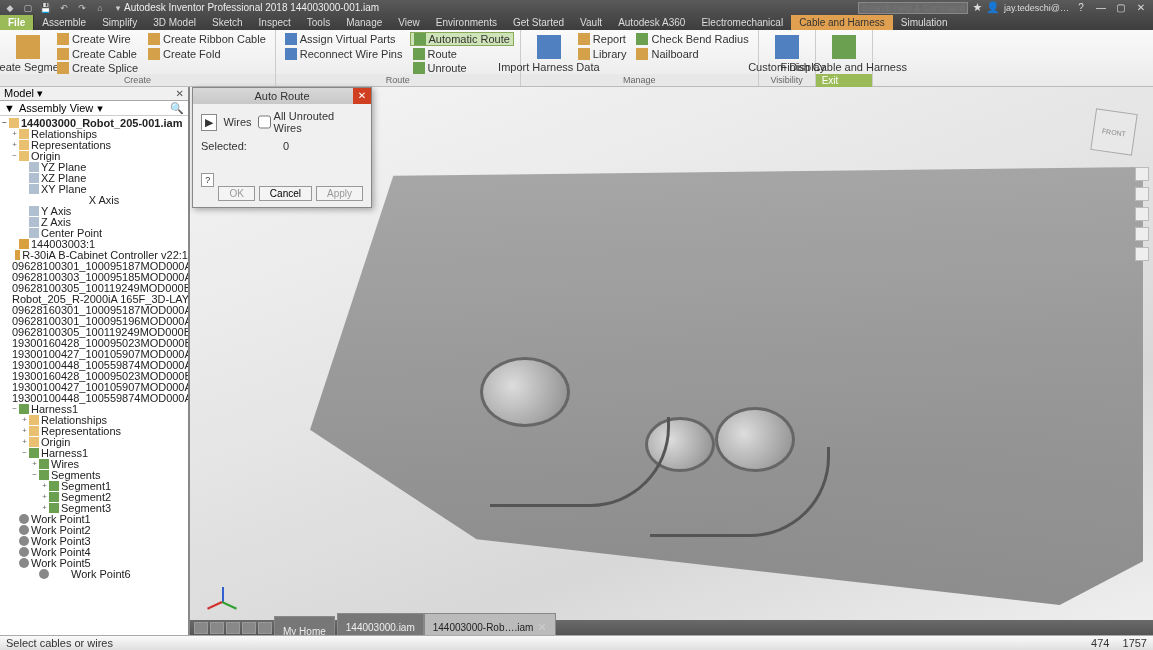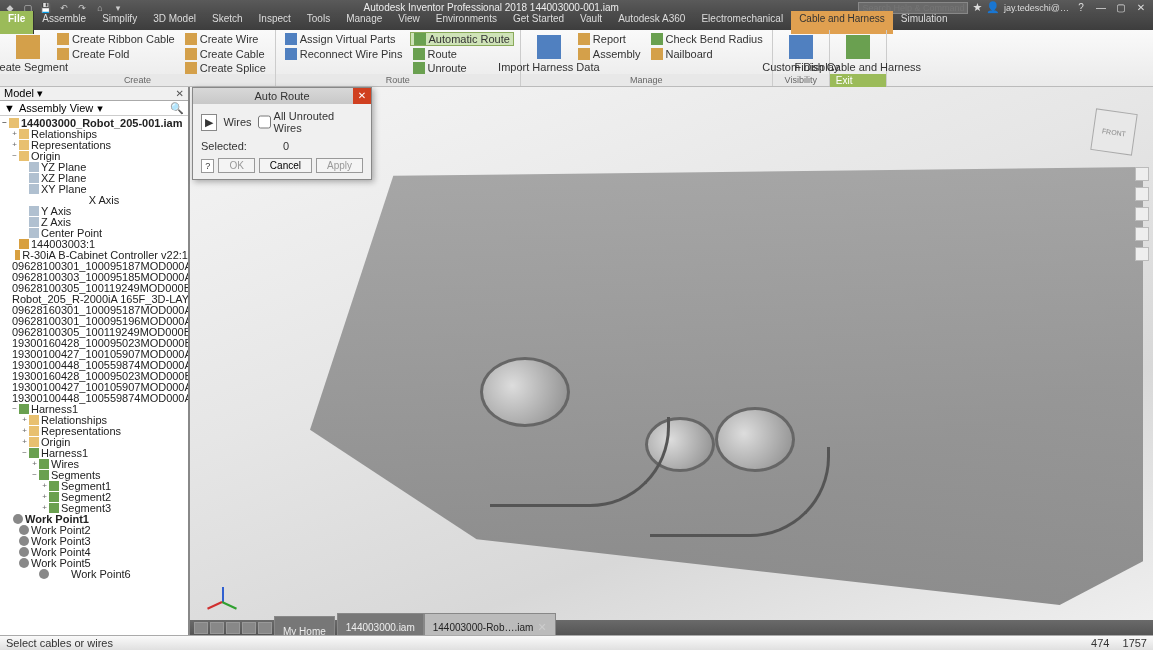--- a/index.html
+++ b/index.html
@@ -2,29 +2,29 @@
 <html><head>
 <meta charset="utf-8">
 <style>
 * { margin: 0; padding: 0; box-sizing: border-box; font-family: "Segoe UI", Tahoma, sans-serif; font-size: 11px; }
 html, body { width: 1153px; height: 650px; overflow: hidden; background: #fff; }
 
 
 .titlebar { height: 15px; background: linear-gradient(#5a5a5a,#4a4a4a); display: flex; align-items: center; color: #ddd; padding: 0 4px; }
 .titlebar .qat { display: flex; gap: 6px; align-items: center; }
 .titlebar .qat span { width: 12px; height: 12px; display: inline-flex; align-items: center; justify-content: center; color: #ccc; font-size: 9px; }
-.titlebar .title { flex: 1; text-align: center; font-size: 10px; color: #eee; }
+.titlebar .title { flex: 1; font-size: 10px; color: #eee; }
 .titlebar .rightctl { display: flex; gap: 4px; align-items: center; }
 .titlebar .search { width: 110px; height: 12px; background: #6a6a6a; border: 1px solid #888; color: #bbb; font-size: 9px; padding: 0 3px; }
 .titlebar .user { color: #ddd; font-size: 9px; }
 .titlebar .winbtn { width: 16px; text-align: center; color: #ddd; font-size: 10px; }
 
 
 .menubar { height: 15px; background: linear-gradient(#4b4b4b,#3d3d3d); display: flex; align-items: center; padding-left: 0; }
-.menubar .tab { padding: 0 8px; color: #ddd; font-size: 10px; height: 23px; line-height: 15px; cursor: pointer; }
+.menubar .tab { padding: 0 8px; color: #ddd; font-size: 10px; height: 15px; line-height: 15px; cursor: pointer; }
 .menubar .tab.file { background: #9bbb59; color: #fff; font-weight: bold; border-right: 1px solid #333; }
 .menubar .tab.active { background: #e0a050; color: #333; }
 
 
 .ribbon { height: 57px; background: linear-gradient(#fafafa,#eaeaea); border-bottom: 1px solid #bbb; display: flex; }
 .ribbon-group { border-right: 1px solid #ccc; padding: 2px 6px 0 6px; position: relative; display: flex; flex-direction: column; }
 .ribbon-group .label { position: absolute; bottom: 0; left: 0; right: 0; text-align: center; font-size: 9px; color: #666; background: #e8e8e8; height: 12px; line-height: 12px; }
 .ribbon-group .body { display: flex; gap: 4px; height: 43px; }
 .rcol { display: flex; flex-direction: column; gap: 1px; }
 .rbtn { display: flex; align-items: center; gap: 3px; padding: 0 3px; height: 14px; font-size: 10px; color: #333; cursor: pointer; white-space: nowrap; }
@@ -69,21 +69,21 @@
 .triad .x { position:absolute; left:14px; top:14px; width:16px; height:2px; background:#d03030; transform: rotate(155deg); transform-origin:left;}
 
 
 .dialog { position: absolute; left: 192px; top: 87px; width: 180px; background: #f0f0f0; border: 1px solid #888; box-shadow: 2px 2px 6px rgba(0,0,0,.3); z-index: 50; }
 .dialog .dtitle { height: 16px; background: linear-gradient(#d8d8d8,#c8c8c8); display:flex; align-items:center; justify-content:center; font-size:10px; color:#333; position:relative;}
 .dialog .dclose { position:absolute; right:0; top:0; width:18px; height:16px; background:#d04020; color:#fff; text-align:center; line-height:15px; font-size:10px; cursor:pointer;}
 .dialog .dbody { padding: 6px 8px; font-size:10px; color:#333; }
 .dialog .drow { display:flex; align-items:center; gap:6px; margin-bottom:6px; }
 .dialog .selbox { border:1px solid #888; padding:1px 3px; background:#fff;}
 .dialog .dbtns { display:flex; gap:4px; justify-content:space-between; margin-top:6px; align-items:center;}
-.dialog button { font-size:10px; padding:1px 10px; background:#f4f4f4; border:1px solid #999; cursor:pointer;}
+.dialog button { font-size:10px; padding:1px 10px; background:#f4f4f4; border:1px solid #999; cursor:pointer;margin-top:28px;}
 .dialog button:disabled { color:#999; }
 .dialog .help { width:16px; height:14px; border:1px solid #999; background:#fff; text-align:center; font-size:9px; line-height:13px;}
 
 
 .doctabs { position:absolute; left:0; right:0; bottom:0; height:15px; background:linear-gradient(#6a6a6a,#555); display:flex; align-items:center; gap:2px; padding-left:4px;}
 .doctabs .vbtn { width:14px; height:12px; background:#888; border:1px solid #999; }
 .doctabs .dtab { padding:8px 8px; height:23px; line-height:14px; font-size:10px; background:#777; color:#eee; border:1px solid #888;}
 .doctabs .dtab.active { background:#bbb; color:#222; }
 .doctabs .dtab .x { margin-left:4px; color:#ccc; }
 
@@ -139,39 +139,39 @@
 <div class="ribbon">
   <div class="ribbon-group">
     <div class="body">
       <div class="rbtn big">
           <span class="ricon big"></span>
           <span>Create Segment</span>
         </div>
       <div class="rcol">
         <div class="rbtn">
             <span class="ricon"></span>
+            <span>Create Wire</span>
+          </div>
+        <div class="rbtn">
+            <span class="ricon"></span>
+            <span>Create Cable</span>
+          </div>
+        <div class="rbtn">
+            <span class="ricon"></span>
+            <span>Create Splice</span>
+          </div>
+      </div>
+      <div class="rcol">
+        <div class="rbtn">
+            <span class="ricon"></span>
             <span>Create Ribbon Cable</span>
           </div>
         <div class="rbtn">
             <span class="ricon"></span>
             <span>Create Fold</span>
-          </div>
-      </div>
-      <div class="rcol">
-        <div class="rbtn">
-            <span class="ricon"></span>
-            <span>Create Wire</span>
-          </div>
-        <div class="rbtn">
-            <span class="ricon"></span>
-            <span>Create Cable</span>
-          </div>
-        <div class="rbtn">
-            <span class="ricon"></span>
-            <span>Create Splice</span>
           </div>
       </div>
     </div>
     <div class="label">Create</div>
   </div>
 
   <div class="ribbon-group">
     <div class="body">
       <div class="rcol">
         <div class="rbtn">
@@ -207,21 +207,21 @@
           <span class="ricon big blu"></span>
           <span>Import Harness Data</span>
         </div>
       <div class="rcol">
         <div class="rbtn">
             <span class="ricon"></span>
             <span>Report</span>
           </div>
         <div class="rbtn">
             <span class="ricon"></span>
-            <span>Assembly</span>
+            <span>Library</span>
           </div>
       </div>
       <div class="rcol">
         <div class="rbtn">
             <span class="ricon grn"></span>
             <span>Check Bend Radius</span>
           </div>
         <div class="rbtn">
             <span class="ricon"></span>
             <span>Nailboard</span>
@@ -441,21 +441,21 @@
         <div class="tree-row" style="padding-left: 40px;">
           <span class="tw">+</span>
           <span class="ticon wire"></span>
           <span>Segment2</span>
         </div>
         <div class="tree-row" style="padding-left: 40px;">
           <span class="tw">+</span>
           <span class="ticon wire"></span>
           <span>Segment3</span>
         </div>
-        <div class="tree-row" style="padding-left: 4px; font-weight: bold;">
+        <div class="tree-row" style="padding-left: 10px;">
           <span class="tw"></span>
           <span class="ticon pt"></span>
           <span>Work Point1</span>
         </div>
         <div class="tree-row" style="padding-left: 10px;">
           <span class="tw"></span>
           <span class="ticon pt"></span>
           <span>Work Point2</span>
         </div>
         <div class="tree-row" style="padding-left: 10px;">

